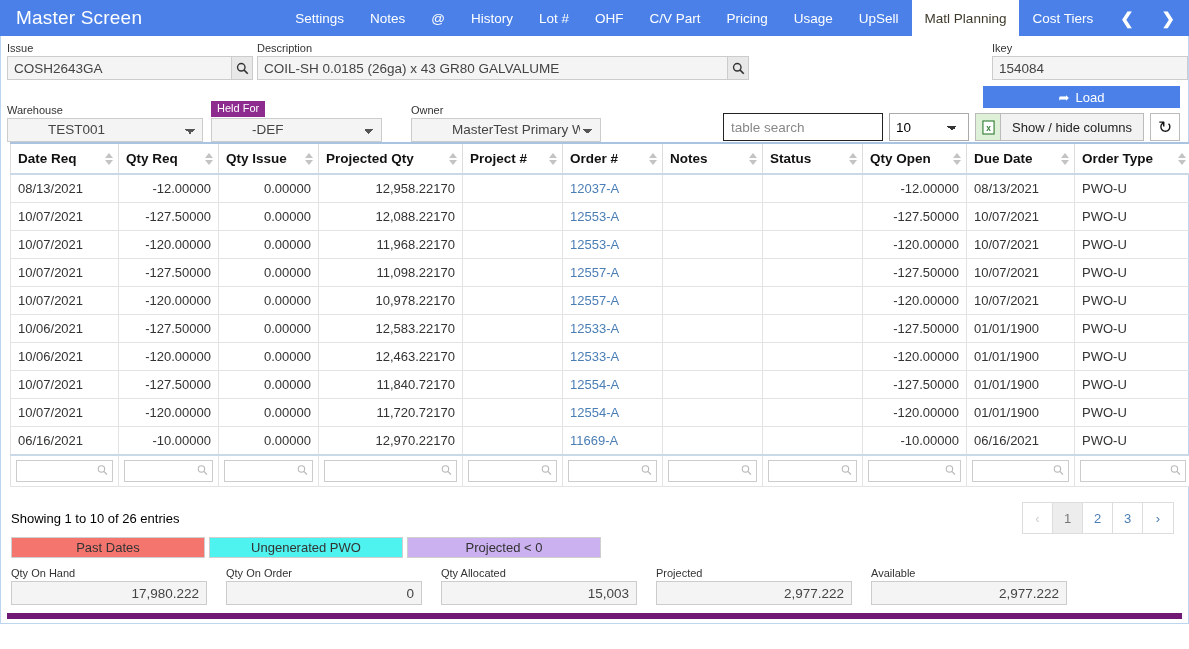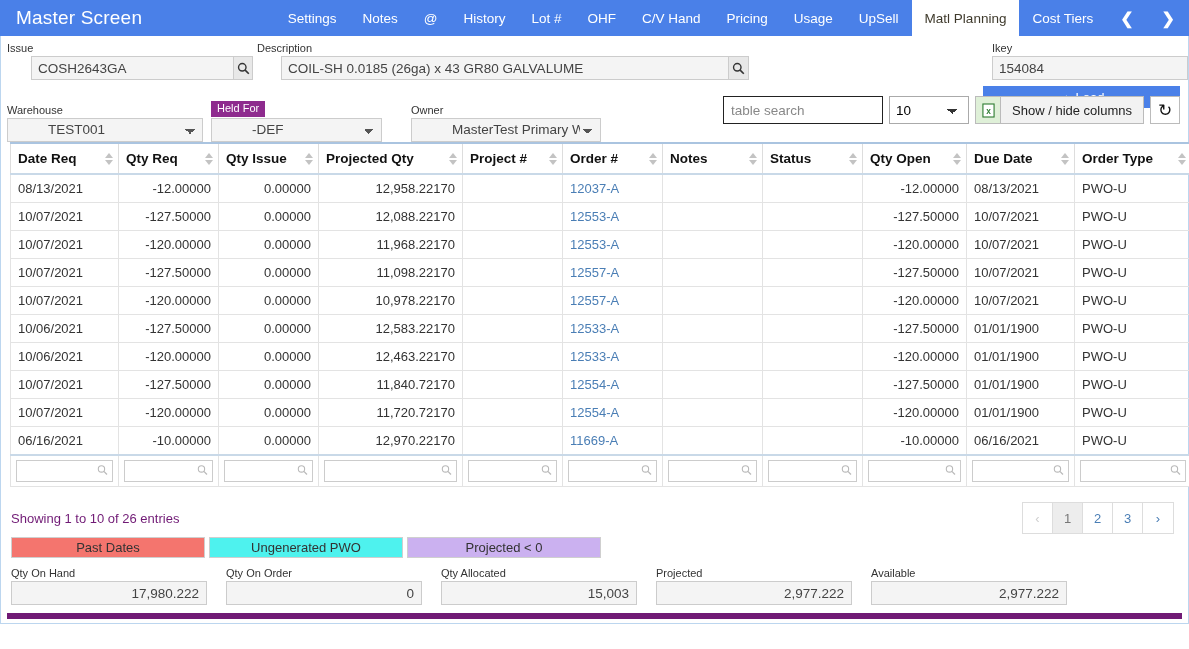--- a/index.html
+++ b/index.html
@@ -89,21 +89,21 @@
     border: 1px solid #ccc;
     background: #f4f4f4;
     font-size: 13.5px;
     color: #444;
     padding: 0 6px;
     font-family: "Liberation Sans", sans-serif;
     line-height: 22px;
     outline: none;
   }
   .input-group { display: flex; }
-  .input-group .ctrl { border-right: none; margin-left: 24px; }
+  .input-group .ctrl { border-right: none; }
   .btn-search {
     width: 22px; height: 24px;
     border: 1px solid #ccc;
     background: #e8e8e8;
     display: flex; align-items: center; justify-content: center;
     cursor: pointer;
   }
   .btn-search svg { display:block; }
   select.ctrl {
     background: #f4f4f4;
@@ -134,21 +134,21 @@
     color: #fff;
     border: none;
     font-size: 13px;
     font-family: "Liberation Sans", sans-serif;
     display: flex; align-items: center; justify-content: center;
     gap: 6px;
     cursor: pointer;
   }
   .table-tools {
     position: absolute;
-    right: 2px; bottom: 18px;
+    right: 2px; bottom: 1px;
     display: flex;
     align-items: center;
     gap: 6px;
   }
   .table-search {
     width: 160px; height: 28px;
     border: 1px solid #222;
     padding: 0 7px;
     font-size: 13.5px;
     color: #333;
@@ -278,21 +278,21 @@
   }
 
   
   .foot-row {
     display: flex;
     align-items: center;
     justify-content: space-between;
     padding: 14px 8px 0 4px;
     height: 48px;
   }
-  .showing { font-size: 13px; color: #701a75; }
+  .showing { font-size: 13px; color: #000000; }
   .pager { display: flex; border: 1px solid #ddd; }
   .pager span {
     width: 30px; height: 30px;
     display: flex; align-items: center; justify-content: center;
     border-right: 1px solid #ddd;
     color: #4a7eb5;
     font-size: 13px;
     cursor: pointer;
     background: #fff;
   }
@@ -348,21 +348,21 @@
 <div class="navbar">
   <div class="brand">Master Screen</div>
   <div class="nav-spacer"></div>
   <div class="nav-items" id="nav-items">
       <div class="nav-item">Settings</div>
       <div class="nav-item">Notes</div>
       <div class="nav-item">@</div>
       <div class="nav-item">History</div>
       <div class="nav-item">Lot #</div>
       <div class="nav-item">OHF</div>
-      <div class="nav-item">C/V Hand</div>
+      <div class="nav-item">C/V Part</div>
       <div class="nav-item">Pricing</div>
       <div class="nav-item">Usage</div>
       <div class="nav-item">UpSell</div>
       <div class="nav-item active">Matl Planning</div>
       <div class="nav-item">Cost Tiers</div>
     </div>
   <div class="nav-arrow">❮</div>
   <div class="nav-arrow">❯</div>
 </div>
 

